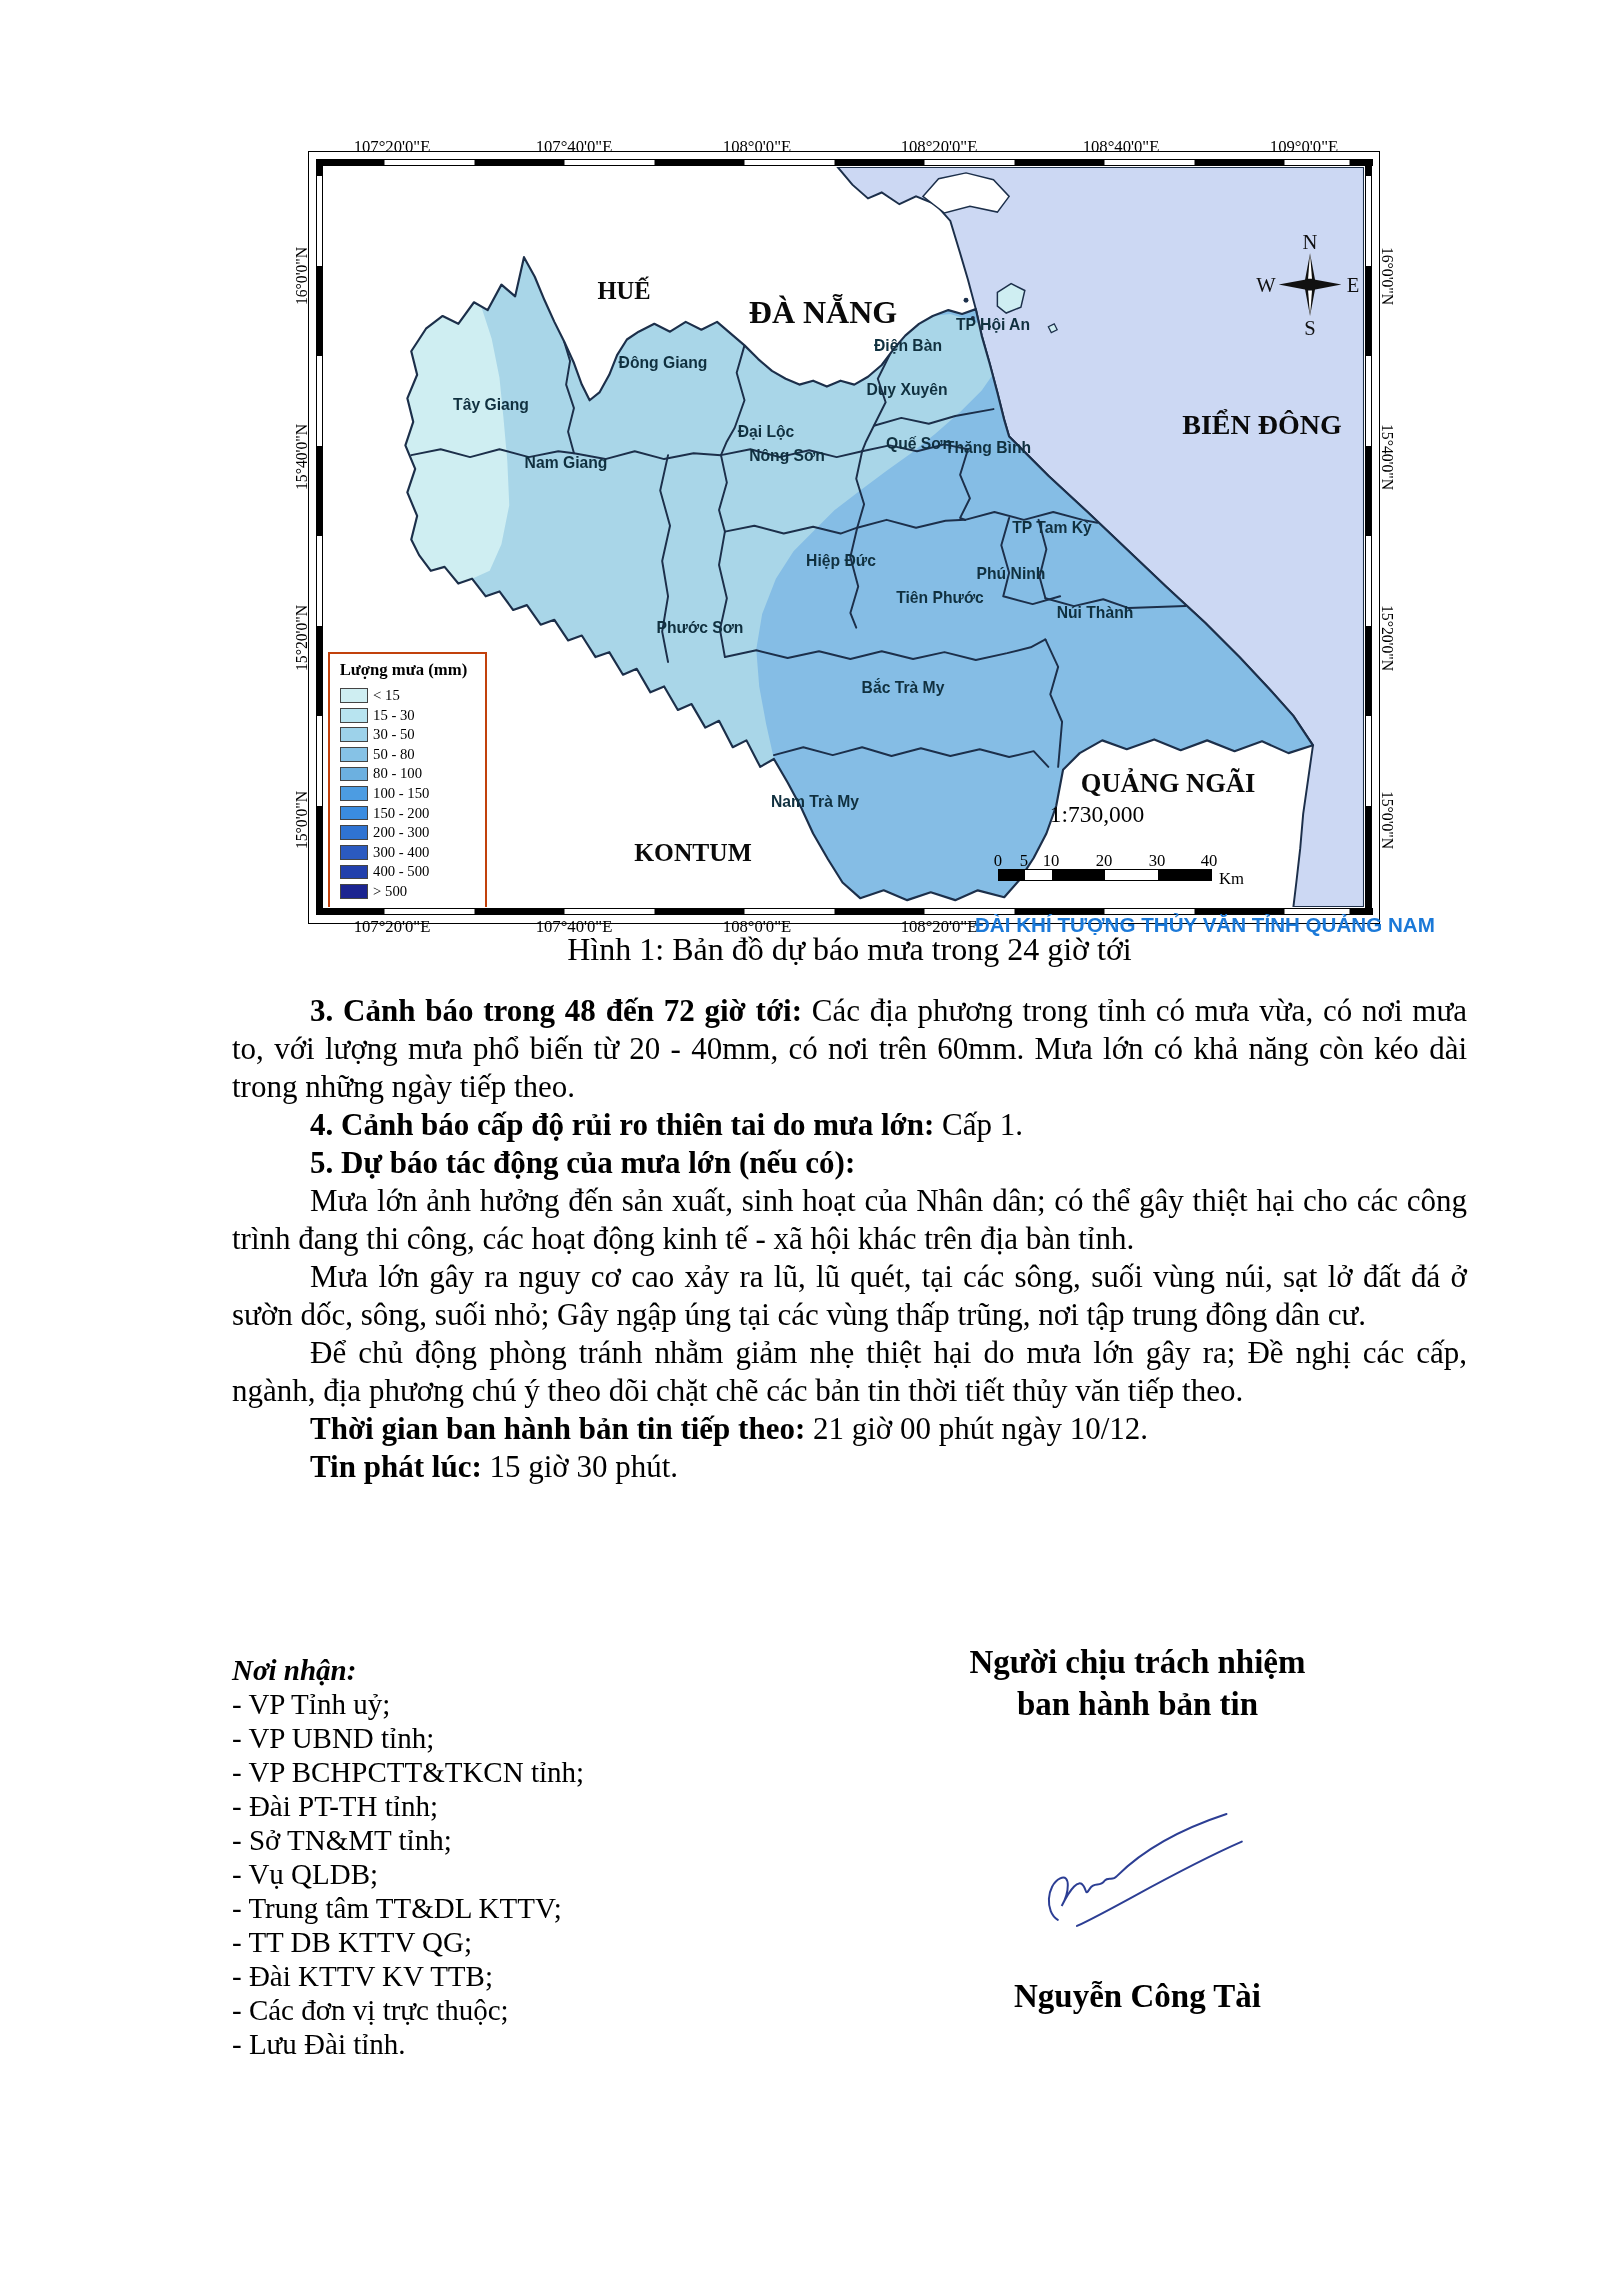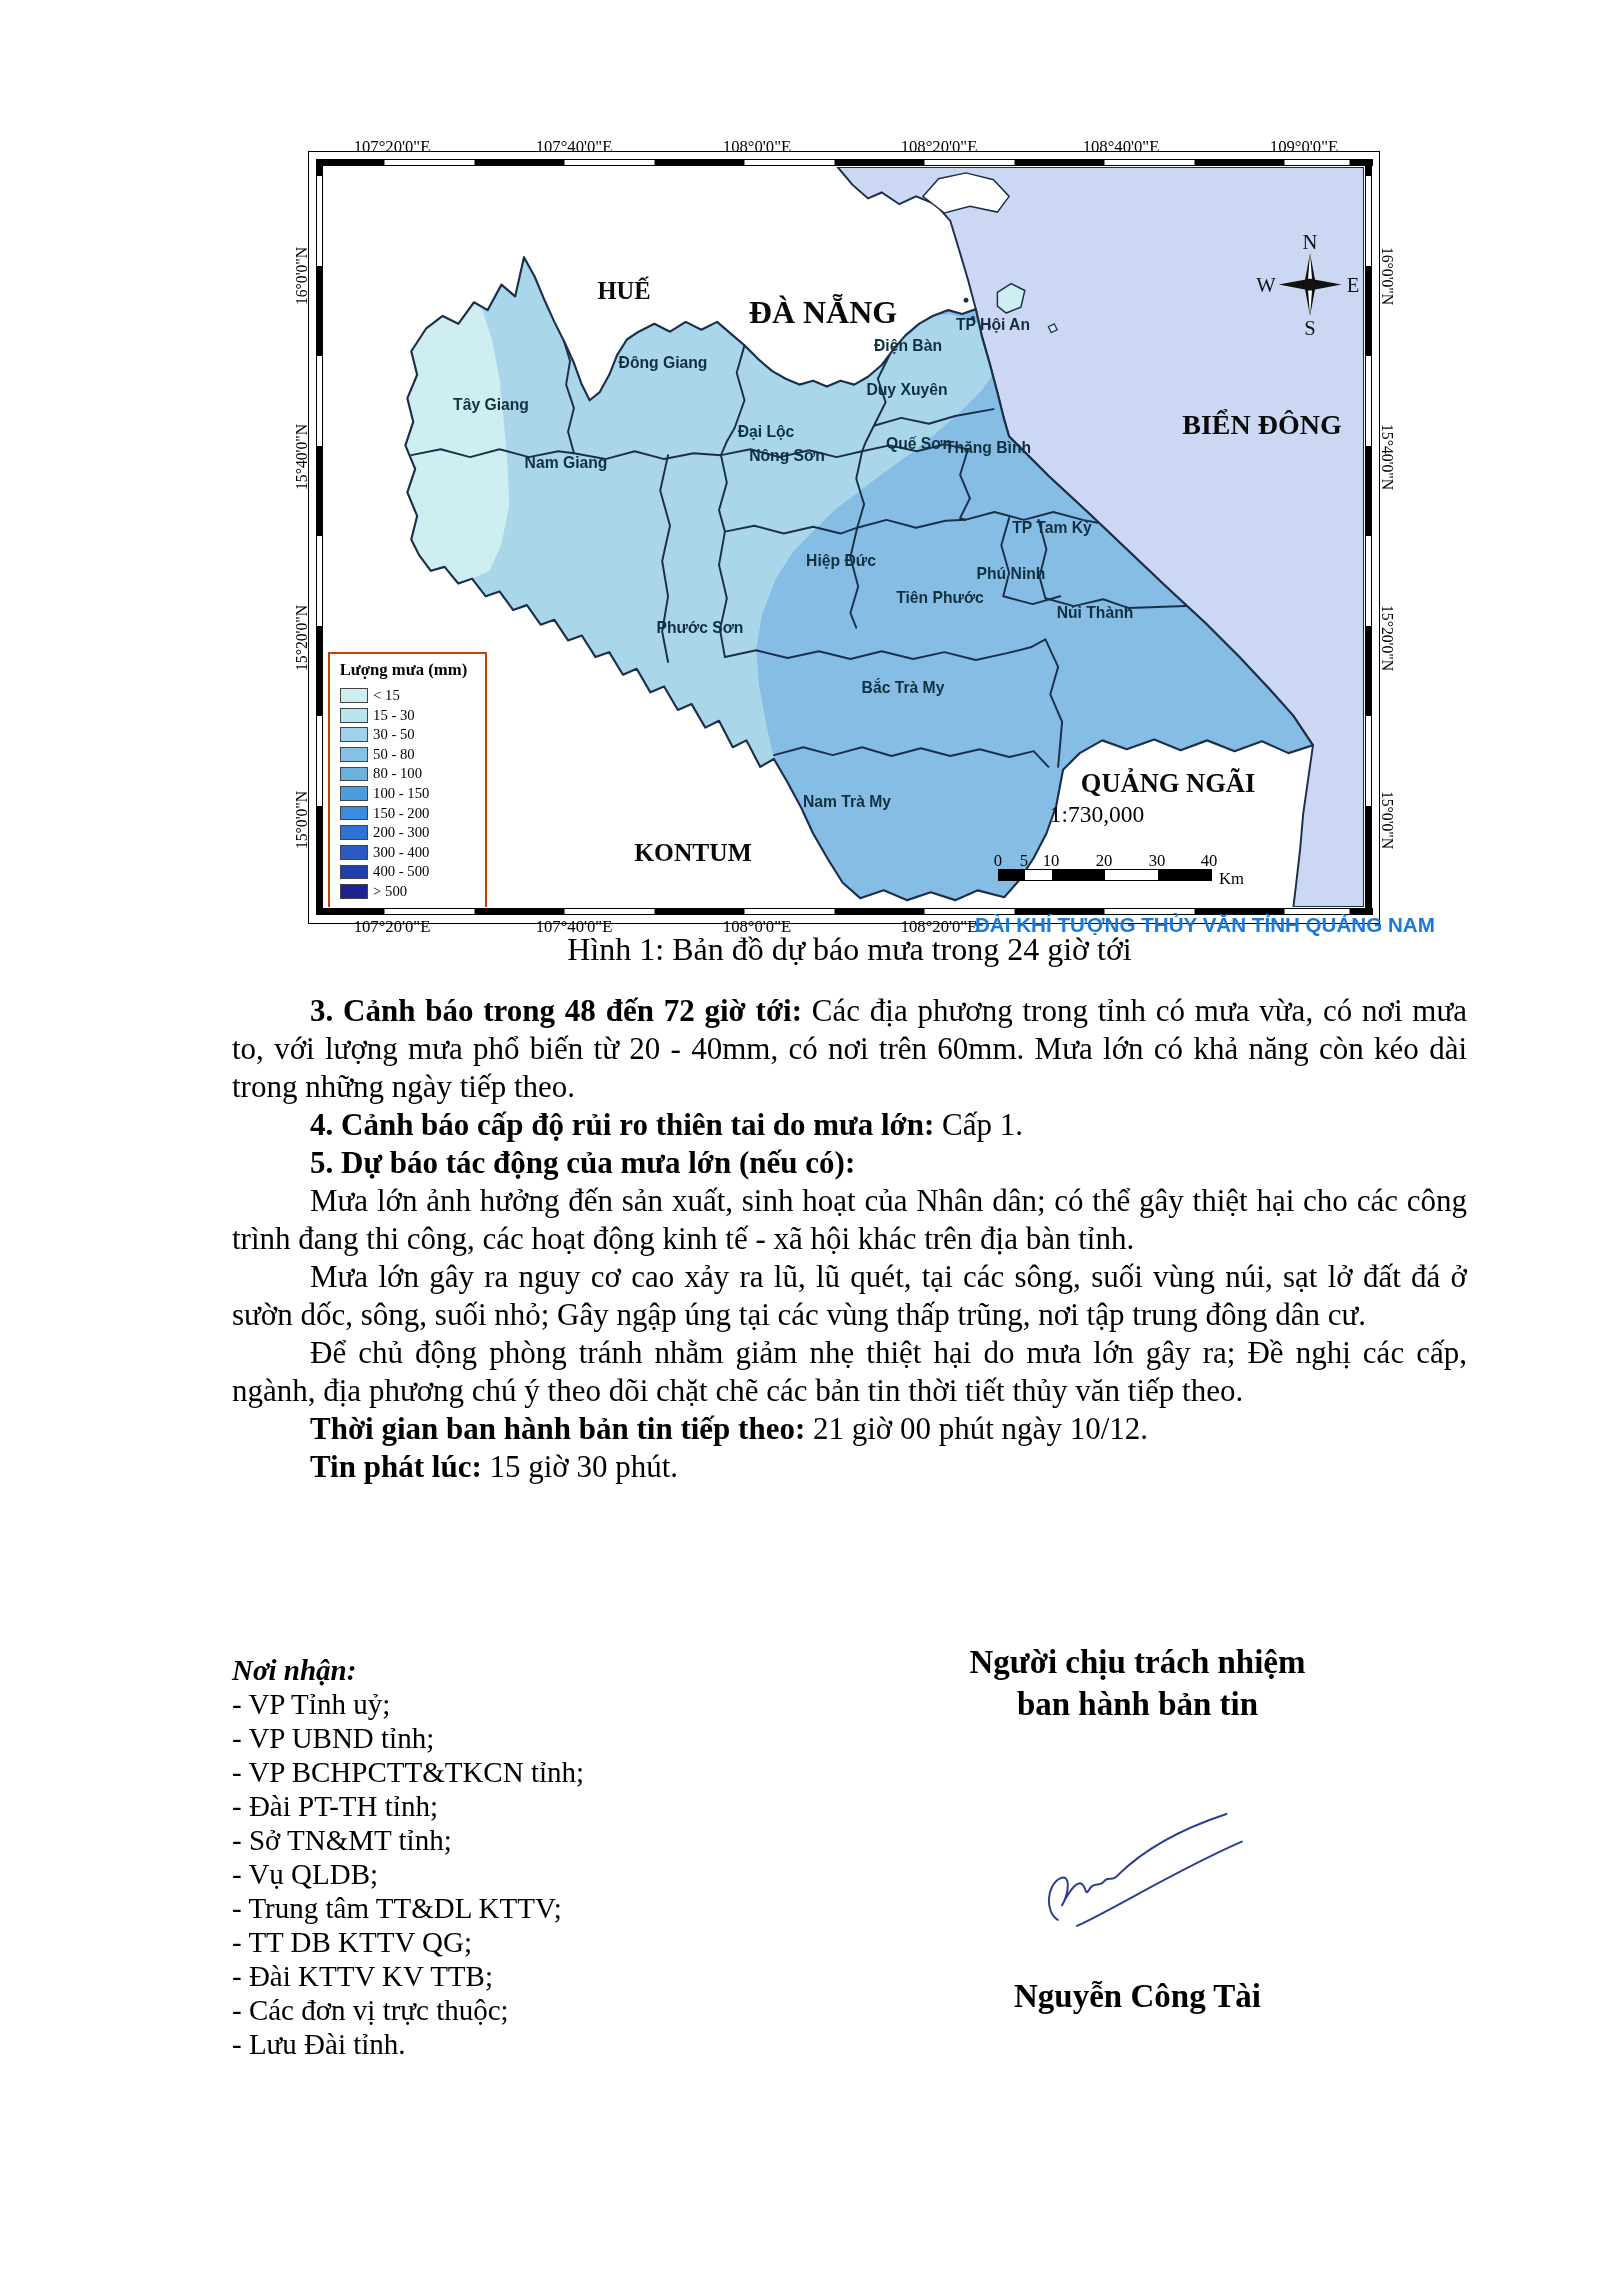--- a/index.html
+++ b/index.html
@@ -173,21 +173,21 @@
     <div class="mlbl district" style="left:665px;top:281px;">Thăng Bình</div>
     <div class="mlbl district" style="left:464px;top:289px;">Nông Sơn</div>
     <div class="mlbl district" style="left:243px;top:296px;">Nam Giang</div>
     <div class="mlbl district" style="left:518px;top:394px;">Hiệp Đức</div>
     <div class="mlbl district" style="left:729px;top:361px;">TP Tam Kỳ</div>
     <div class="mlbl district" style="left:688px;top:407px;">Phú Ninh</div>
     <div class="mlbl district" style="left:617px;top:431px;">Tiên Phước</div>
     <div class="mlbl district" style="left:772px;top:446px;">Núi Thành</div>
     <div class="mlbl district" style="left:377px;top:461px;">Phước Sơn</div>
     <div class="mlbl district" style="left:580px;top:521px;">Bắc Trà My</div>
-    <div class="mlbl district" style="left:524px;top:635px;">Nam Trà My</div>
+    <div class="mlbl district" style="left:492px;top:635px;">Nam Trà My</div>
 
     <div class="cmp" style="left:987px;top:75px;">N</div>
     <div class="cmp" style="left:987px;top:161px;">S</div>
     <div class="cmp" style="left:943px;top:118px;">W</div>
     <div class="cmp" style="left:1030px;top:118px;">E</div>
 
     <div class="scale-note" style="left:774px;top:647px;">1:730,000</div>
 
     <div class="sbar-wrap">
       <div class="sbar-nums">

